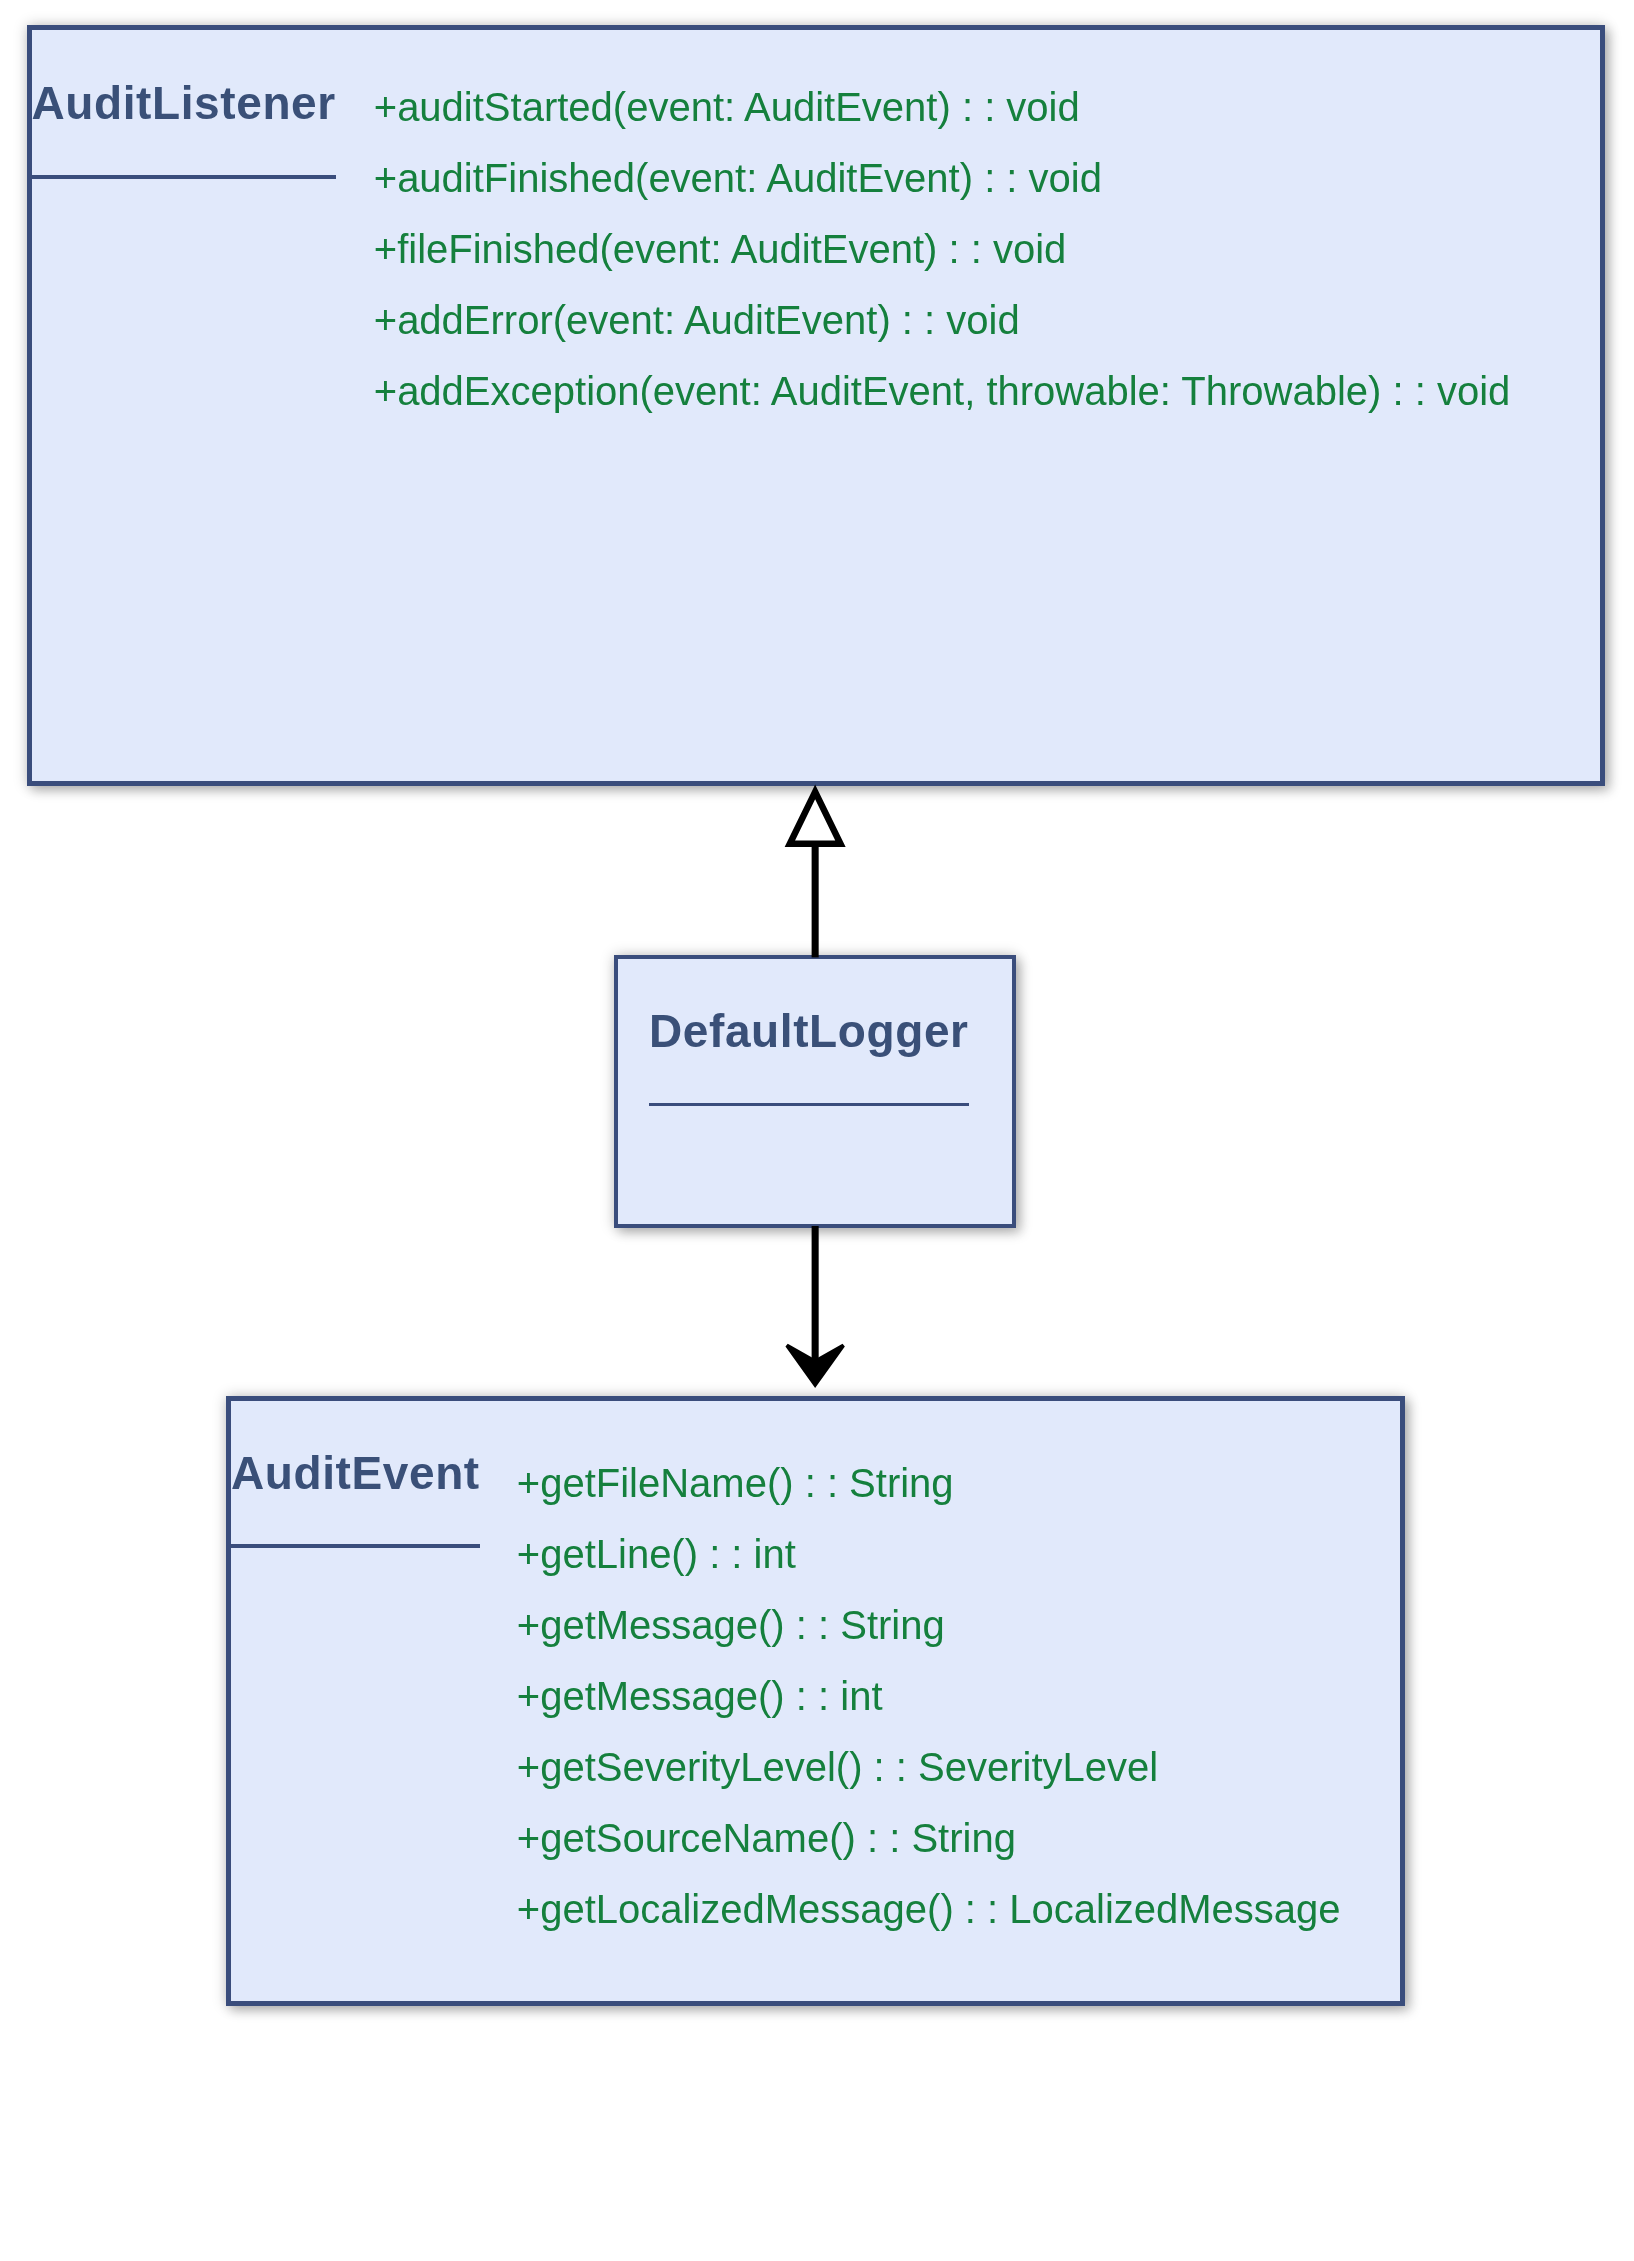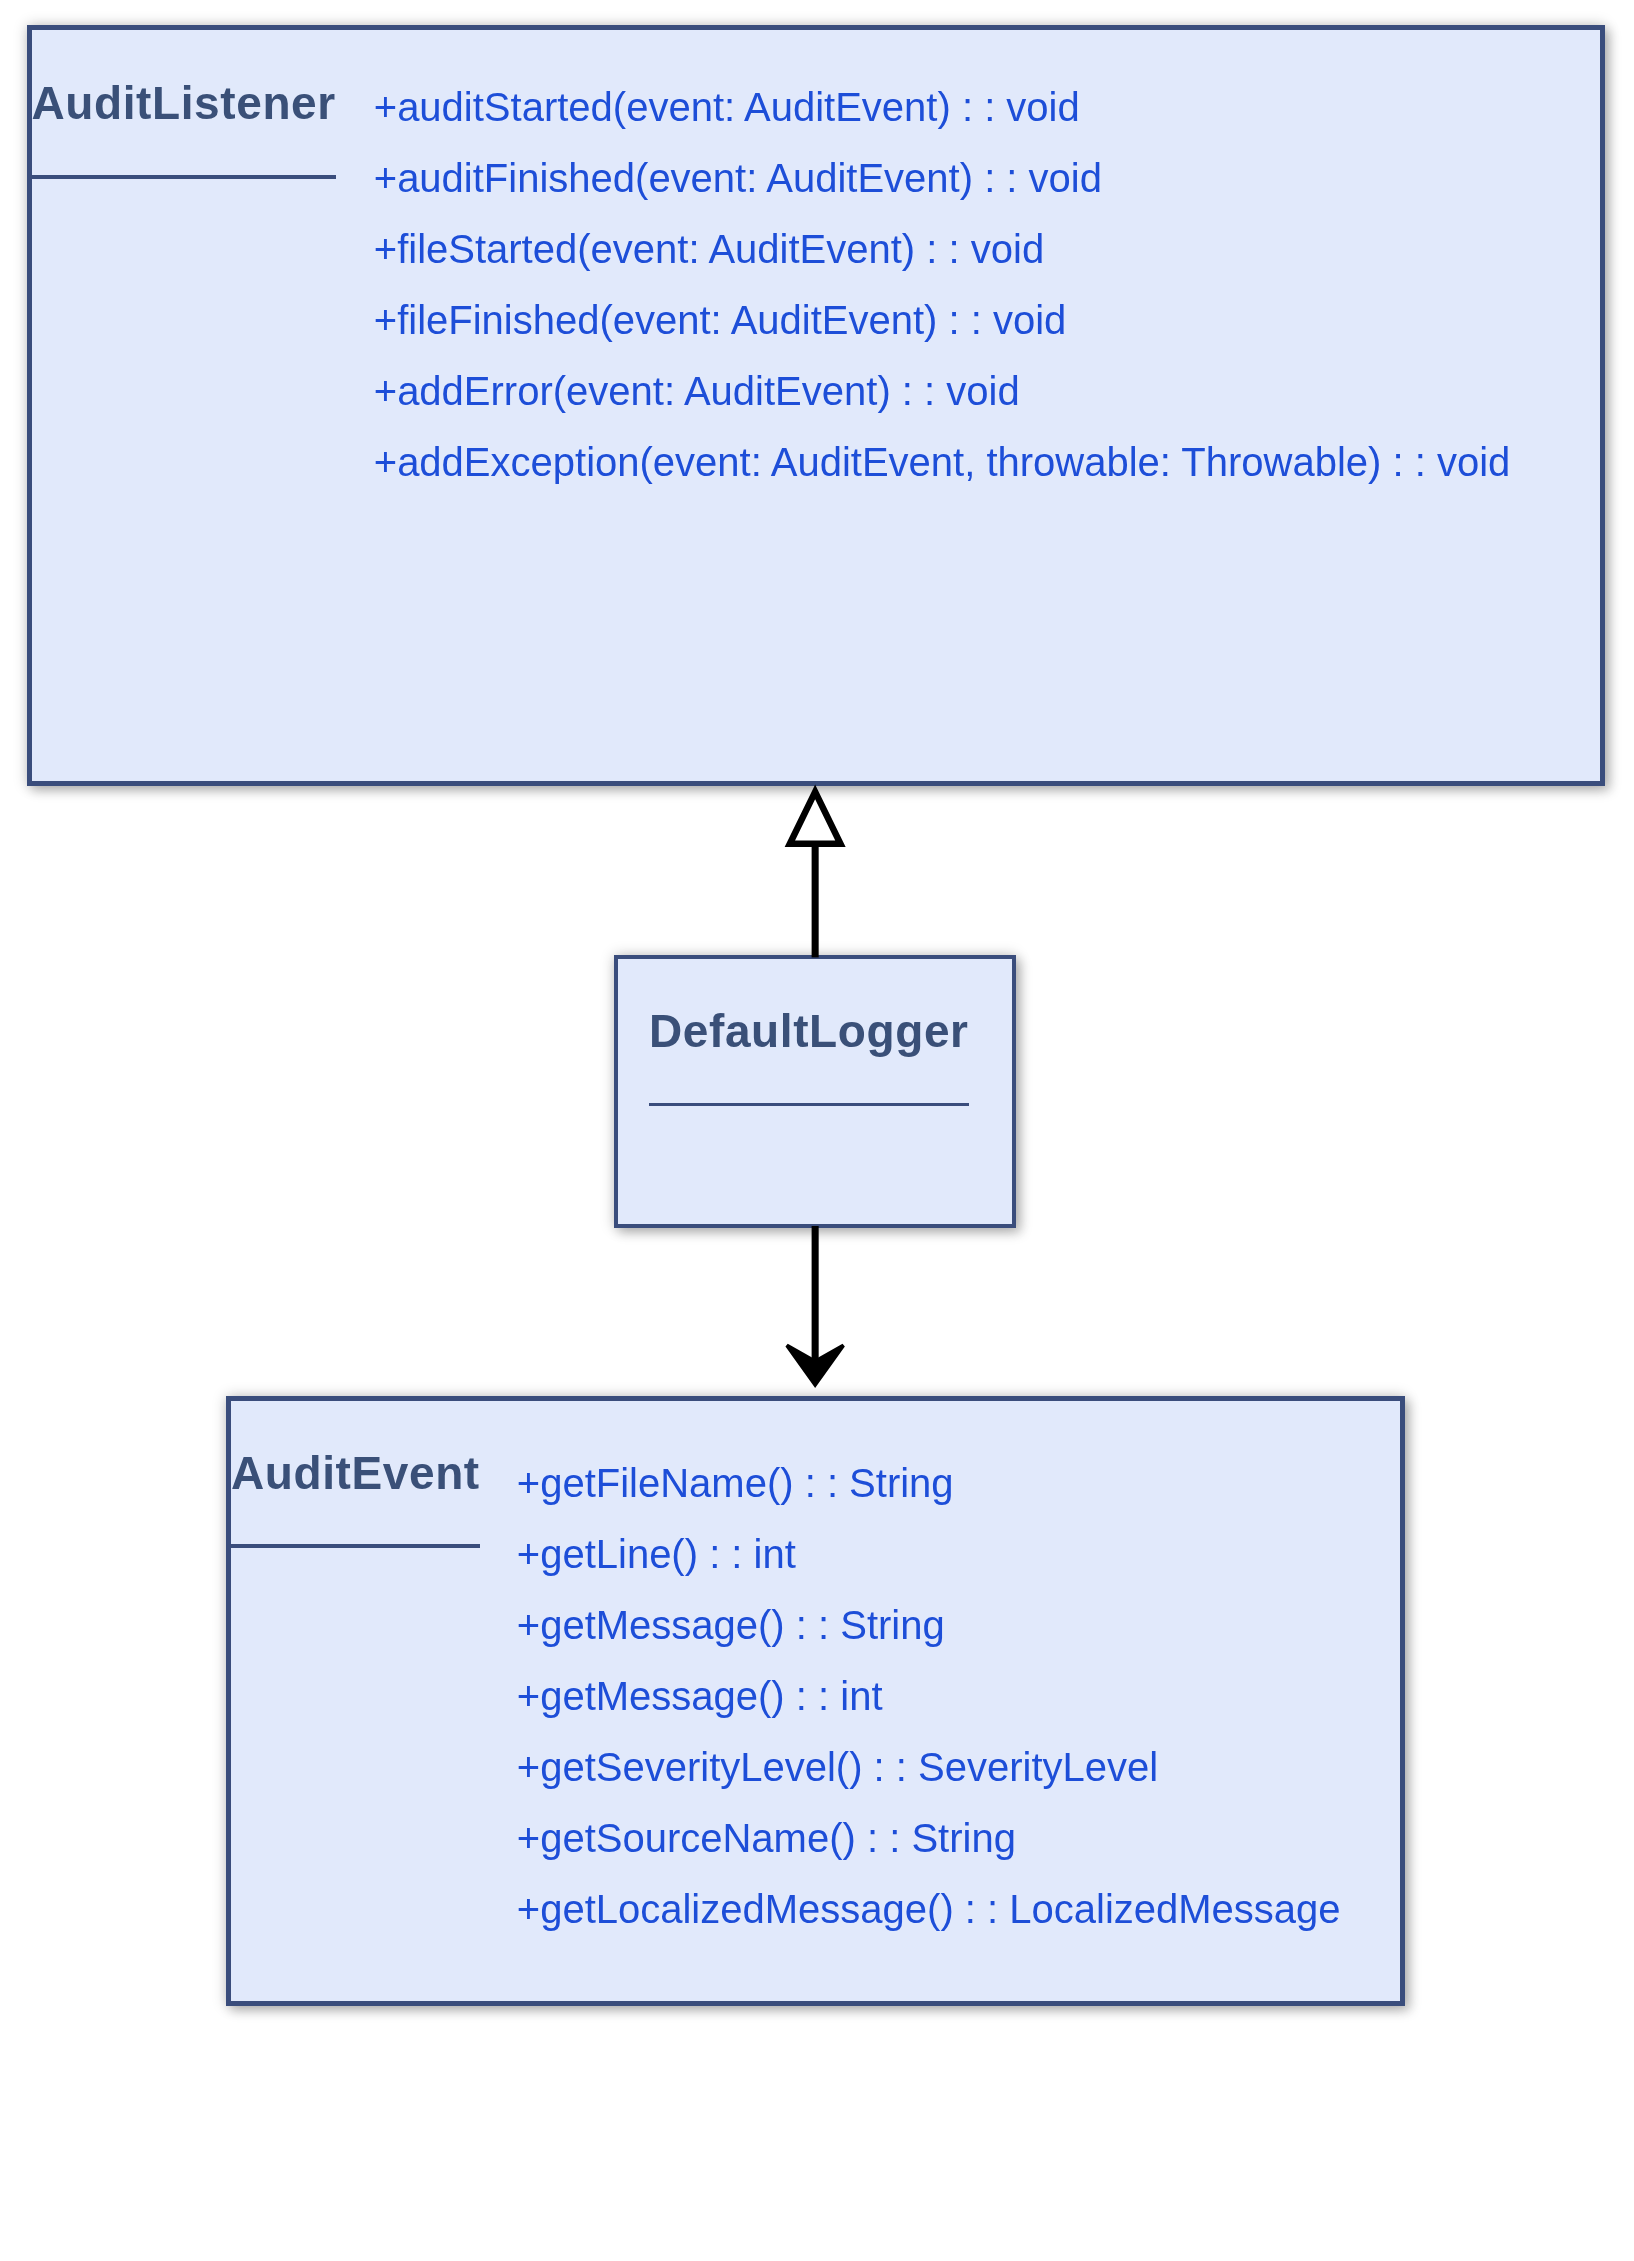--- a/index.html
+++ b/index.html
@@ -39,21 +39,21 @@
     color: #3a5078;
     font-weight: bold;
     font-size: 46px;
     letter-spacing: 0.6px;
   }
   .compartment.attrs {
     border-bottom: 4.1px solid #3a4d7c;
   }
   .compartment.methods {
     flex: 1;
-    color: #1d4ed8;
+    color: #15803d;
     font-size: 40px;
     line-height: 71px;
     overflow: hidden;
   }
   .method-line { white-space: nowrap; }
 
   
   .box-auditlistener { left: 26.5px;  top: 25px;   width: 1578px; height: 761px; }
   .box-auditlistener .title   { height: 149px; }
   .box-auditlistener .attrs   { height: 77px; }
@@ -84,21 +84,20 @@
 <div class="canvas">
 
   <div class="uml-class box-auditlistener">
     <div class="compartment title">
       <span>AuditListener</span>
     </div>
     <div class="compartment attrs"></div>
     <div class="compartment methods">
         <div class="method-line">+auditStarted(event: AuditEvent) : : void</div>
         <div class="method-line">+auditFinished(event: AuditEvent) : : void</div>
-        <div class="method-line">+fileStarted(event: AuditEvent) : : void</div>
         <div class="method-line">+fileFinished(event: AuditEvent) : : void</div>
         <div class="method-line">+addError(event: AuditEvent) : : void</div>
         <div class="method-line">+addException(event: AuditEvent, throwable: Throwable) : : void</div>
       </div>
   </div>
 
   <div class="uml-class box-defaultlogger">
     <div class="compartment title">
       <span>DefaultLogger</span>
     </div>

